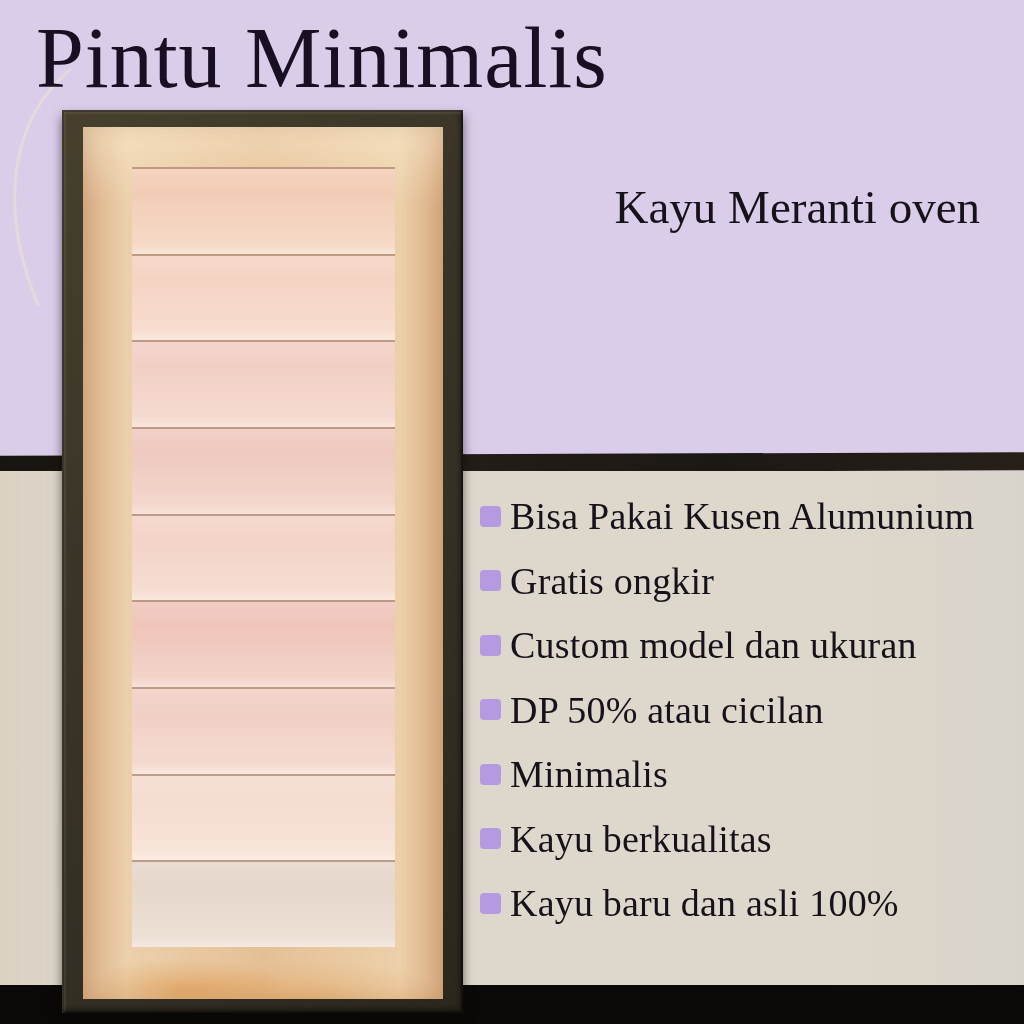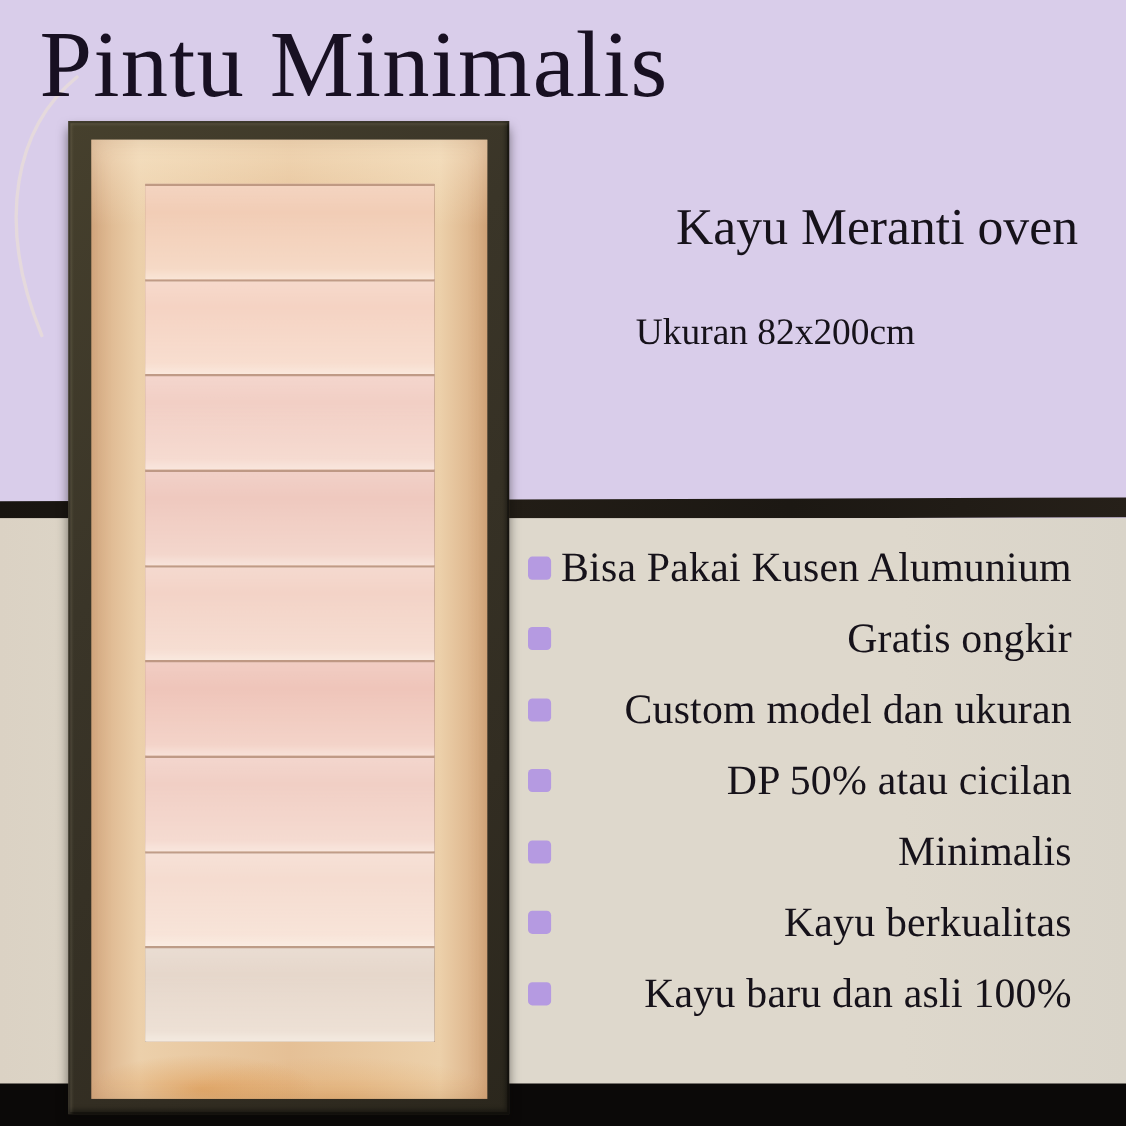--- a/index.html
+++ b/index.html
@@ -92,21 +92,20 @@
   }
   .features {
     position: absolute; left: 480px; top: 484px;
     margin: 0; padding: 0; list-style: none;
   }
   .feature-item {
     display: flex; align-items: center;
     height: 64.5px;
     font-size: 38px; letter-spacing: 0.2px; white-space: nowrap;
     color: var(--body_text, #16121a);
-    justify-content: space-between;
   }
   .bullet {
     width: 21px; height: 21px; border-radius: 4px;
     margin-right: 9px; flex: 0 0 auto;
     background: var(--bullet, #b59ae1);
   }
 </style>
 </head>
 <body>
 
@@ -134,21 +133,20 @@
           <div class="plank" style="background-color: rgb(245, 220, 208);"></div>
           <div class="plank" style="background-color: rgb(230, 215, 203);"></div>
         </div>
     </div>
   </div>
 
   <h1 class="title">Pintu Minimalis</h1>
 
   <div class="subtitle">Kayu Meranti oven</div>
 
-  <div class="size-label">Ukuran 82x200cm</div>
 
   <ul class="features" id="feature-list-el">
       <li class="feature-item">
         <span class="bullet"></span>
         <span>Bisa Pakai Kusen Alumunium</span>
       </li>
       <li class="feature-item">
         <span class="bullet"></span>
         <span>Gratis ongkir</span>
       </li>

